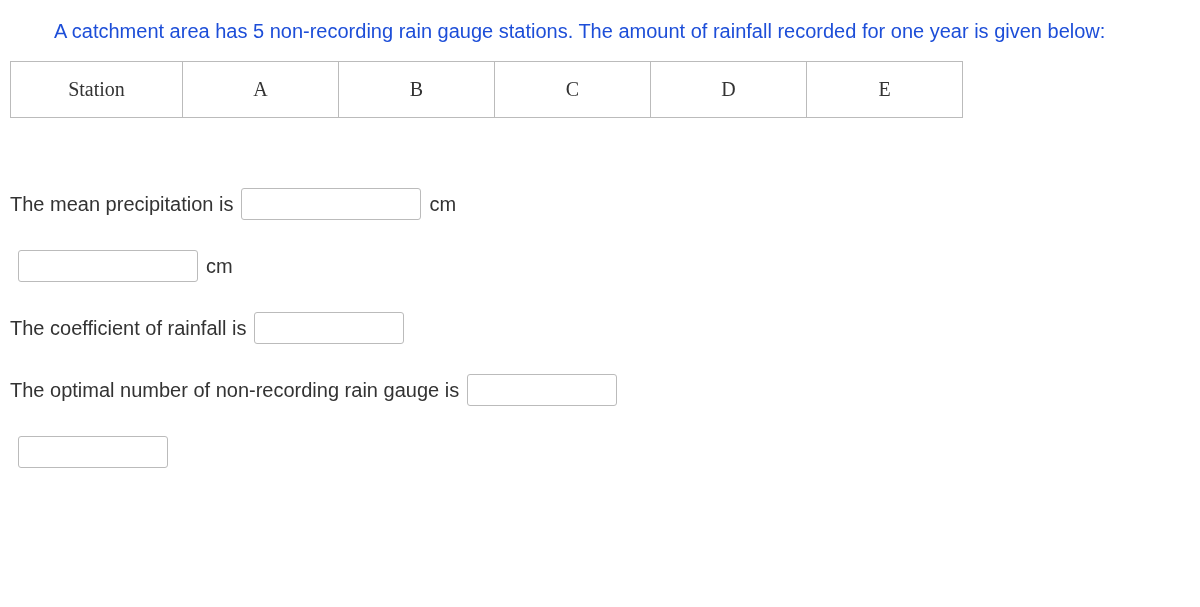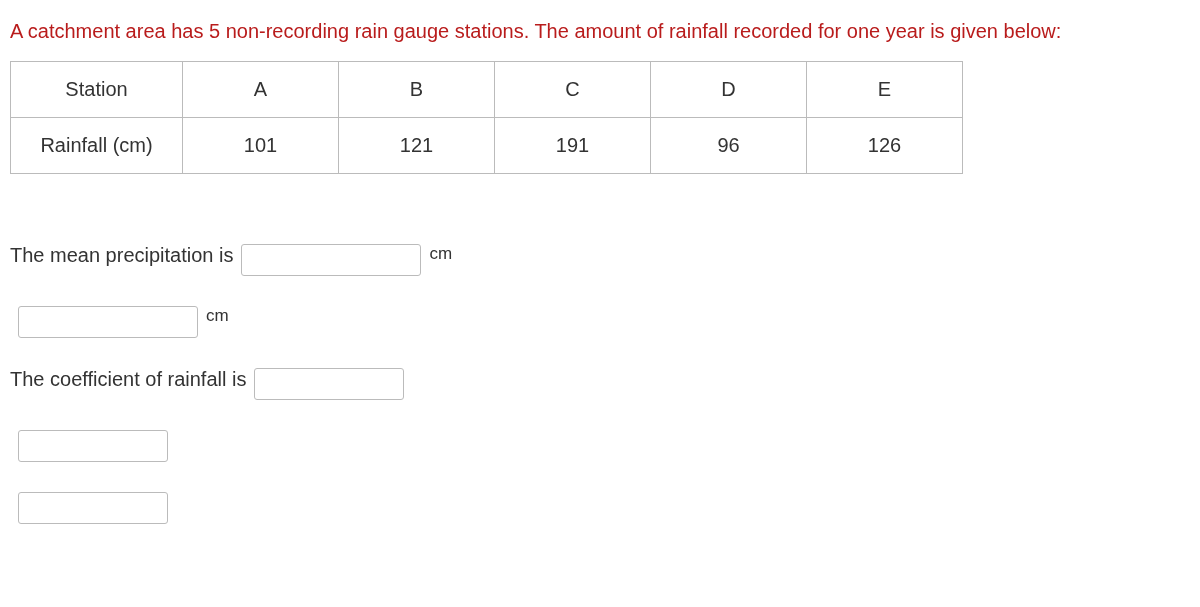--- a/index.html
+++ b/index.html
@@ -11,39 +11,42 @@
       font-family: Arial, Helvetica, sans-serif;
       font-size: 20px;
       color: #333;
       background: #fff;
       padding: 20px 10px;
       width: 1200px;
     }
     .intro {
       margin-bottom: 18px;
       font-weight: 400;
-      color: #b91c1c;
+      color: #1d4ed8;
+      margin-left: 44px;
     }
     table {
       border-collapse: collapse;
       margin-bottom: 70px;
     }
     td {
       border: 1px solid #bbb;
       text-align: center;
       padding: 16px 0;
       font-size: 20px;
       color: #333;
       width: 156px;
+      font-family: Liberation Serif, serif;
     }
     td.row-header {
       width: 172px;
     }
     .form-row {
       display: flex;
+      align-items: center;
       margin-bottom: 30px;
       flex-wrap: wrap;
     }
     .form-row label {
       font-size: 20px;
       color: #333;
     }
     .form-row input[type="text"] {
       width: 180px;
       height: 32px;
@@ -51,46 +54,38 @@
       border-radius: 3px;
       margin: 0 8px;
       font-size: 18px;
       padding: 2px 6px;
       background: #fff;
     }
     .form-row input.small {
       width: 150px;
     }
     .form-row .unit {
-      font-size: 17px;
+      font-size: 20px;
       color: #333;
     }
   </style>
 </head>
 <body>
 
 <p class="intro">A catchment area has 5 non-recording rain gauge stations. The amount of rainfall recorded for one year is given below:</p>
 
 <table>
   <tbody>
       <tr>
     <td class="row-header">Station</td>
     <td>A</td>
     <td>B</td>
     <td>C</td>
     <td>D</td>
     <td>E</td>
-  </tr>
-  <tr>
-    <td class="row-header">Rainfall (cm)</td>
-    <td>101</td>
-    <td>121</td>
-    <td>191</td>
-    <td>96</td>
-    <td>126</td>
   </tr>
 </tbody>
   </table>
 
 <div class="form-row">
   <label>The mean precipitation is</label>
   <input type="text" style="">
   <span class="unit">cm</span>
 </div>
 
@@ -98,18 +93,19 @@
   <input type="text" style="">
   <span class="unit">cm</span>
 </div>
 
 <div class="form-row">
   <label>The coefficient of rainfall is</label>
   <input type="text" class="small" style="">
 </div>
 
 <div class="form-row">
+  <label>The optimal number of non-recording  rain gauge is</label>
   <input type="text" class="small" style="">
 </div>
 
 <div class="form-row">
   <input type="text" class="small" style="">
 </div>
 
 </body></html>

